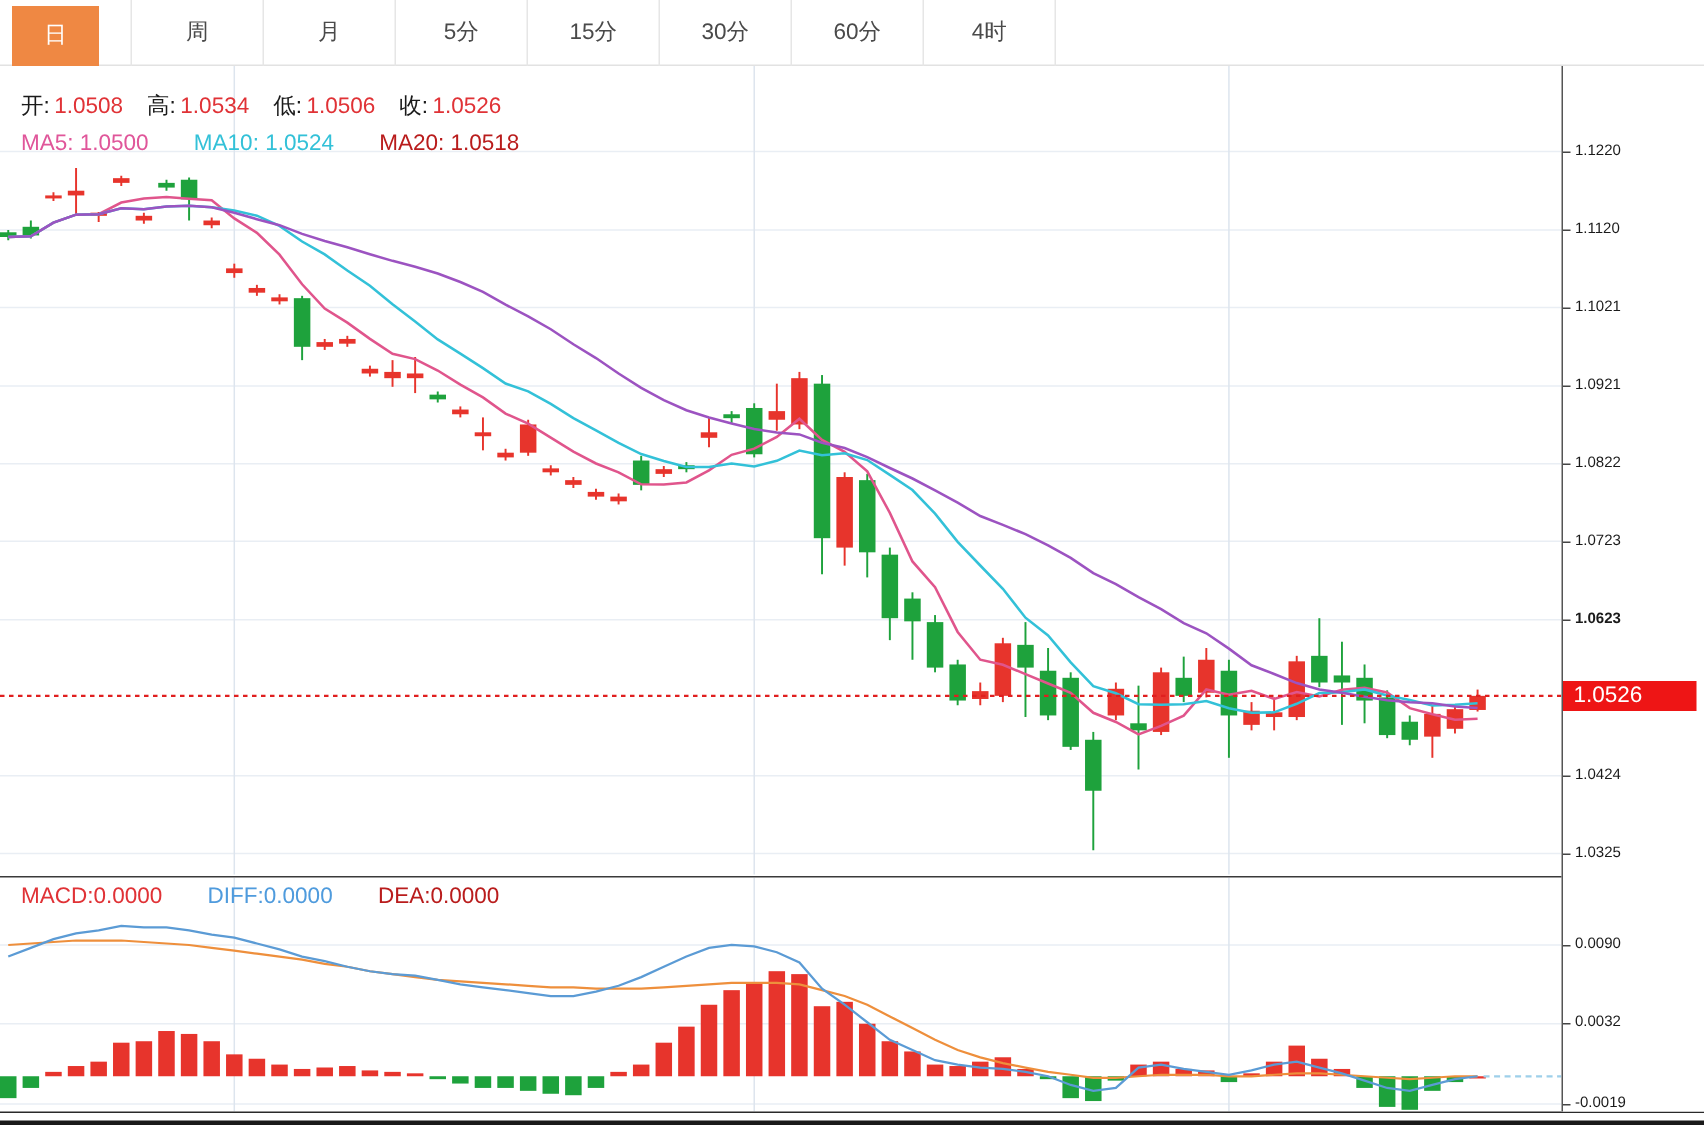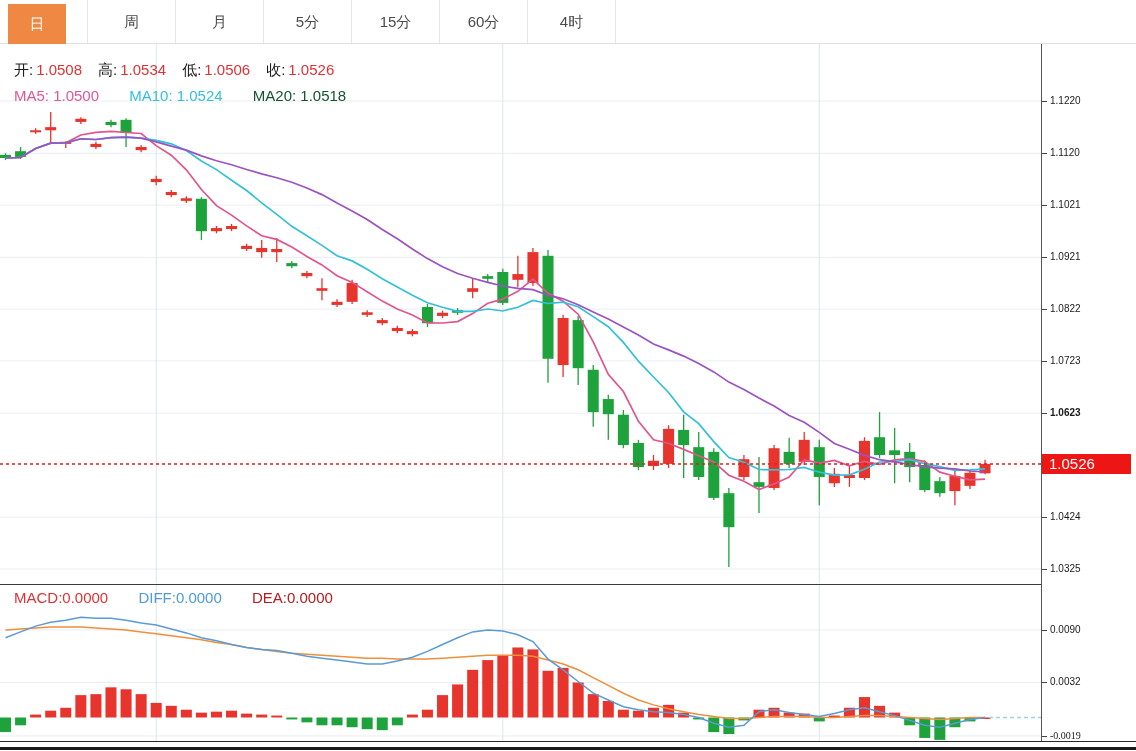--- a/index.html
+++ b/index.html
@@ -53,20 +53,23 @@
       <span class="lbl">周</span>
     </div>
   <div class="tab">
       <span class="lbl">月</span>
     </div>
   <div class="tab">
       <span class="lbl">5分</span>
     </div>
   <div class="tab">
       <span class="lbl">15分</span>
+    </div>
+  <div class="tab">
+      <span class="lbl">30分</span>
     </div>
   <div class="tab">
       <span class="lbl">60分</span>
     </div>
   <div class="tab">
       <span class="lbl">4时</span>
     </div>
 </div>
 
 <svg id="main-chart" width="1041" height="541">
@@ -297,21 +300,21 @@
     <line x1="989.0500000000001" y1="132.5" x2="1041" y2="132.5" stroke="#9ed0ea" stroke-width="1.5" stroke-dasharray="4,3"></line>
   </svg>
 
 <div class="legend lg-ohlc">
   <span class="lg-label">开:</span><span class="lg-val">1.0508</span><span class="lg-label">高:</span><span class="lg-val">1.0534</span><span class="lg-label">低:</span><span class="lg-val">1.0506</span><span class="lg-label">收:</span><span class="lg-val">1.0526</span>
 </div>
 
 <div class="legend lg-ma">
   <span style="color: rgb(224, 86, 154);">MA5: 1.0500</span>
   <span style="color: rgb(51, 193, 216);">MA10: 1.0524</span>
-  <span style="color: #14532d;">MA20: 1.0518</span>
+  <span style="color: #b91c1c;">MA20: 1.0518</span>
 </div>
 
 <div class="legend lg-macd">
   <span style="color: rgb(224, 50, 54);">MACD:0.0000</span>
   <span style="color: rgb(79, 155, 221);">DIFF:0.0000</span>
   <span style="color: #b91c1c;">DEA:0.0000</span>
 </div>
 
 <div class="axis" id="axis">
   <div class="price-tag" id="price-tag" style="top: 409.896px;">1.0526</div>
@@ -331,18 +334,18 @@
     <div class="tick-label" style="top: 360.174px; font-weight: bold;">1.0623</div>
     <div class="tick-mark" style="top: 473.232px;"></div>
     <div class="tick-label" style="top: 464.232px;">1.0424</div>
     <div class="tick-mark" style="top: 525px;"></div>
     <div class="tick-label" style="top: 516px;">1.0325</div>
     <div class="tick-mark" style="top: 585.957px;"></div>
     <div class="tick-label" style="top: 576.957px;">0.0090</div>
     <div class="tick-mark" style="top: 638.483px;"></div>
     <div class="tick-label" style="top: 629.483px;">0.0032</div>
     <div class="tick-mark" style="top: 691.981px;"></div>
-    <div class="tick-label" style="top: 682.981px; font-family: Liberation Serif, serif;">-0.0019</div>
+    <div class="tick-label" style="top: 682.981px;">-0.0019</div>
   </div>
 
 <div class="divider"></div>
 <div class="botline1"></div>
 <div class="botline2"></div>
 
 </body></html>

